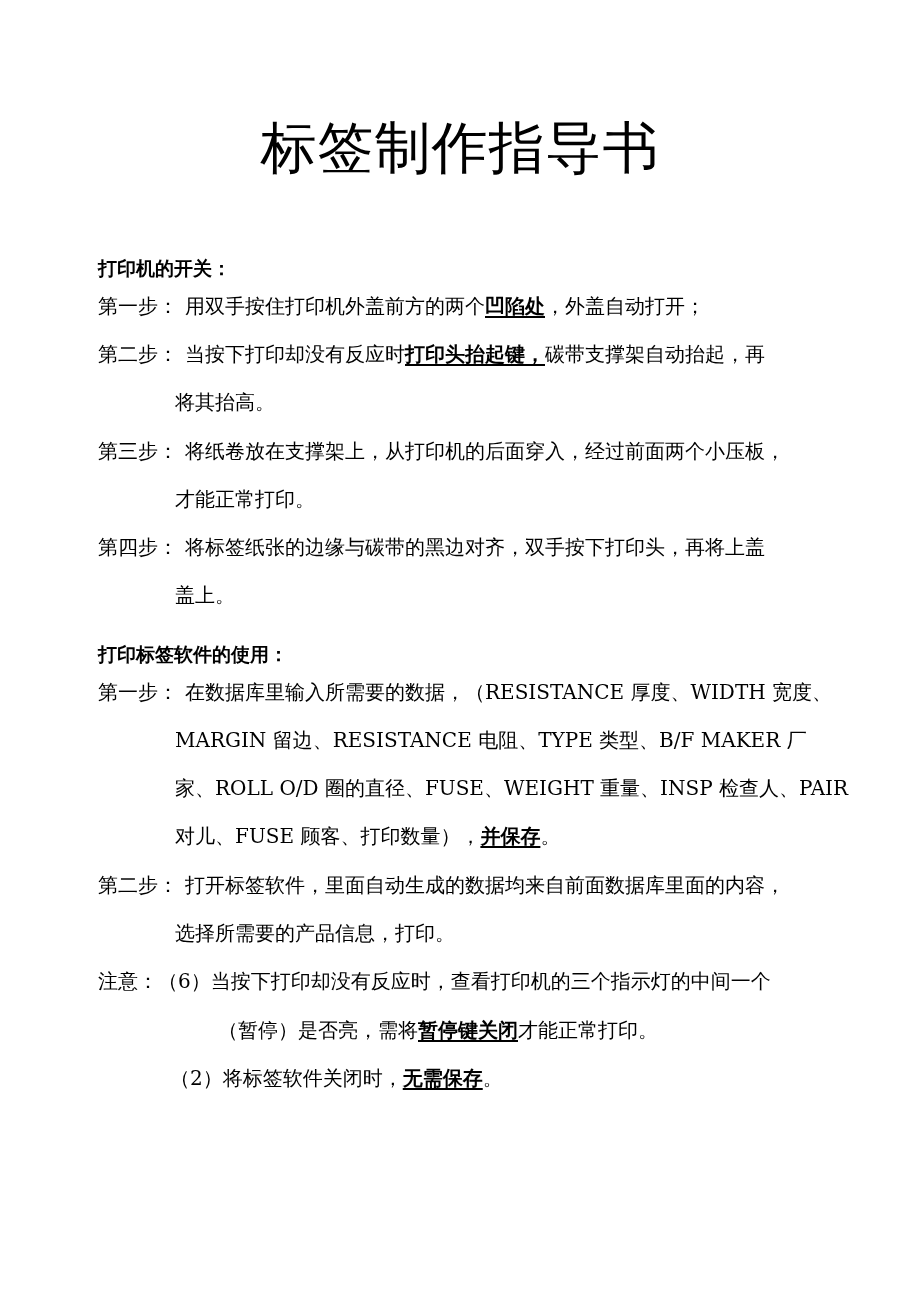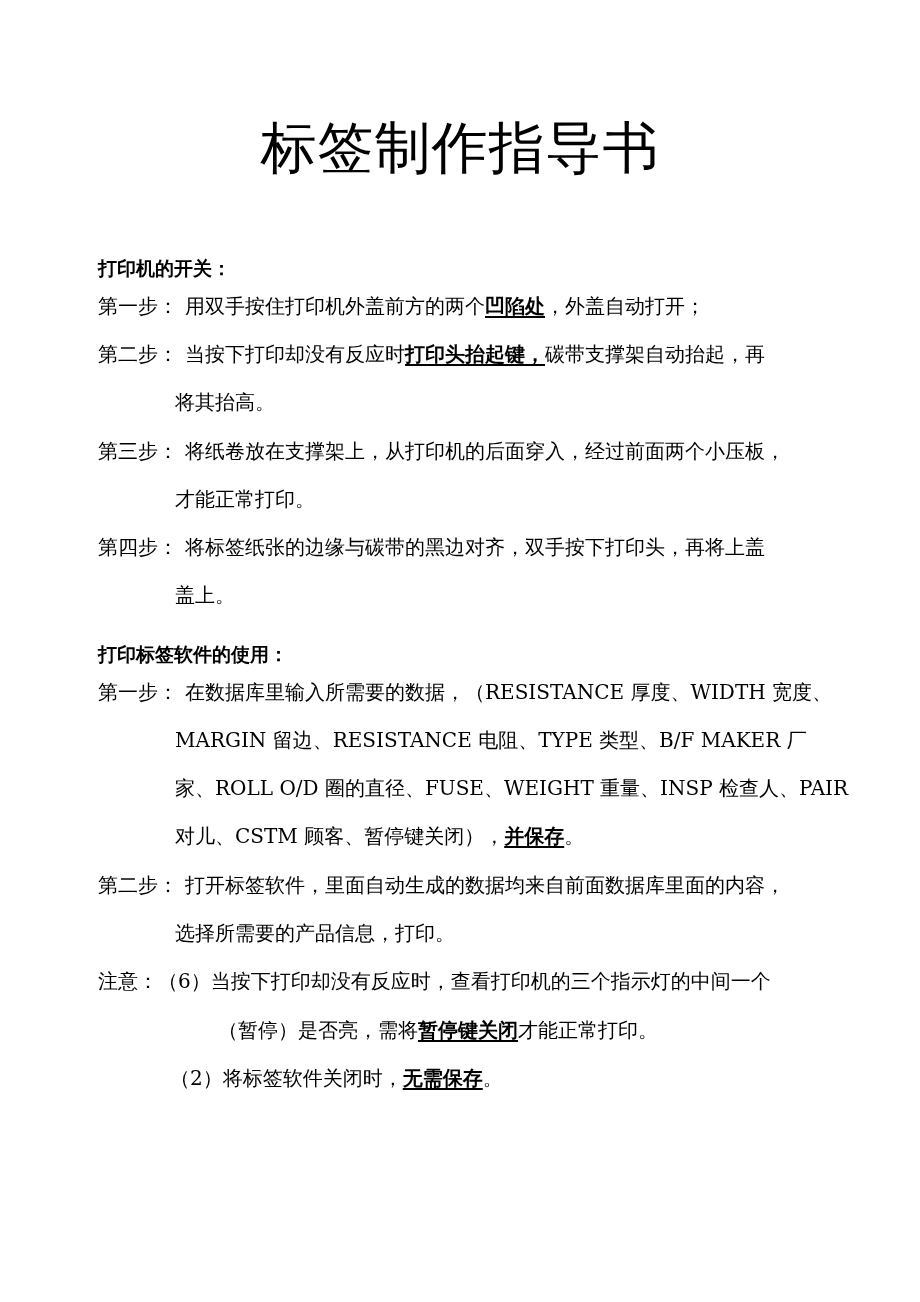--- a/index.html
+++ b/index.html
@@ -43,21 +43,21 @@
 <div class="line indent" style="top:581px">盖上。</div>
 
 <div class="line heading" style="top:630px">打印标签软件的使用：</div>
 
 <div class="line" style="top:678px">
   <span class="step-label">第一步：</span><span>在数据库里输入所需要的数据，（RESISTANCE 厚度、WIDTH 宽度、</span>
 </div>
 <div class="line indent" style="top:726px">MARGIN 留边、RESISTANCE 电阻、TYPE 类型、B/F MAKER 厂</div>
 <div class="line indent" style="top:774px">家、ROLL O/D 圈的直径、FUSE、WEIGHT 重量、INSP 检查人、PAIR</div>
 <div class="line indent" style="top:822px">
-  <span>对儿、CSTM 顾客、暂停键关闭），</span><span class="u">并保存</span><span>。</span>
+  <span>对儿、FUSE 顾客、打印数量），</span><span class="u">并保存</span><span>。</span>
 </div>
 
 <div class="line" style="top:871px">
   <span class="step-label">第二步：</span><span>打开标签软件，里面自动生成的数据均来自前面数据库里面的内容，</span>
 </div>
 <div class="line indent" style="top:919px">选择所需要的产品信息，打印。</div>
 
 <div class="line" style="top:967px">
   <span>注意：</span><span>（6）当按下打印却没有反应时，查看打印机的三个指示灯的中间一个</span>
 </div>

